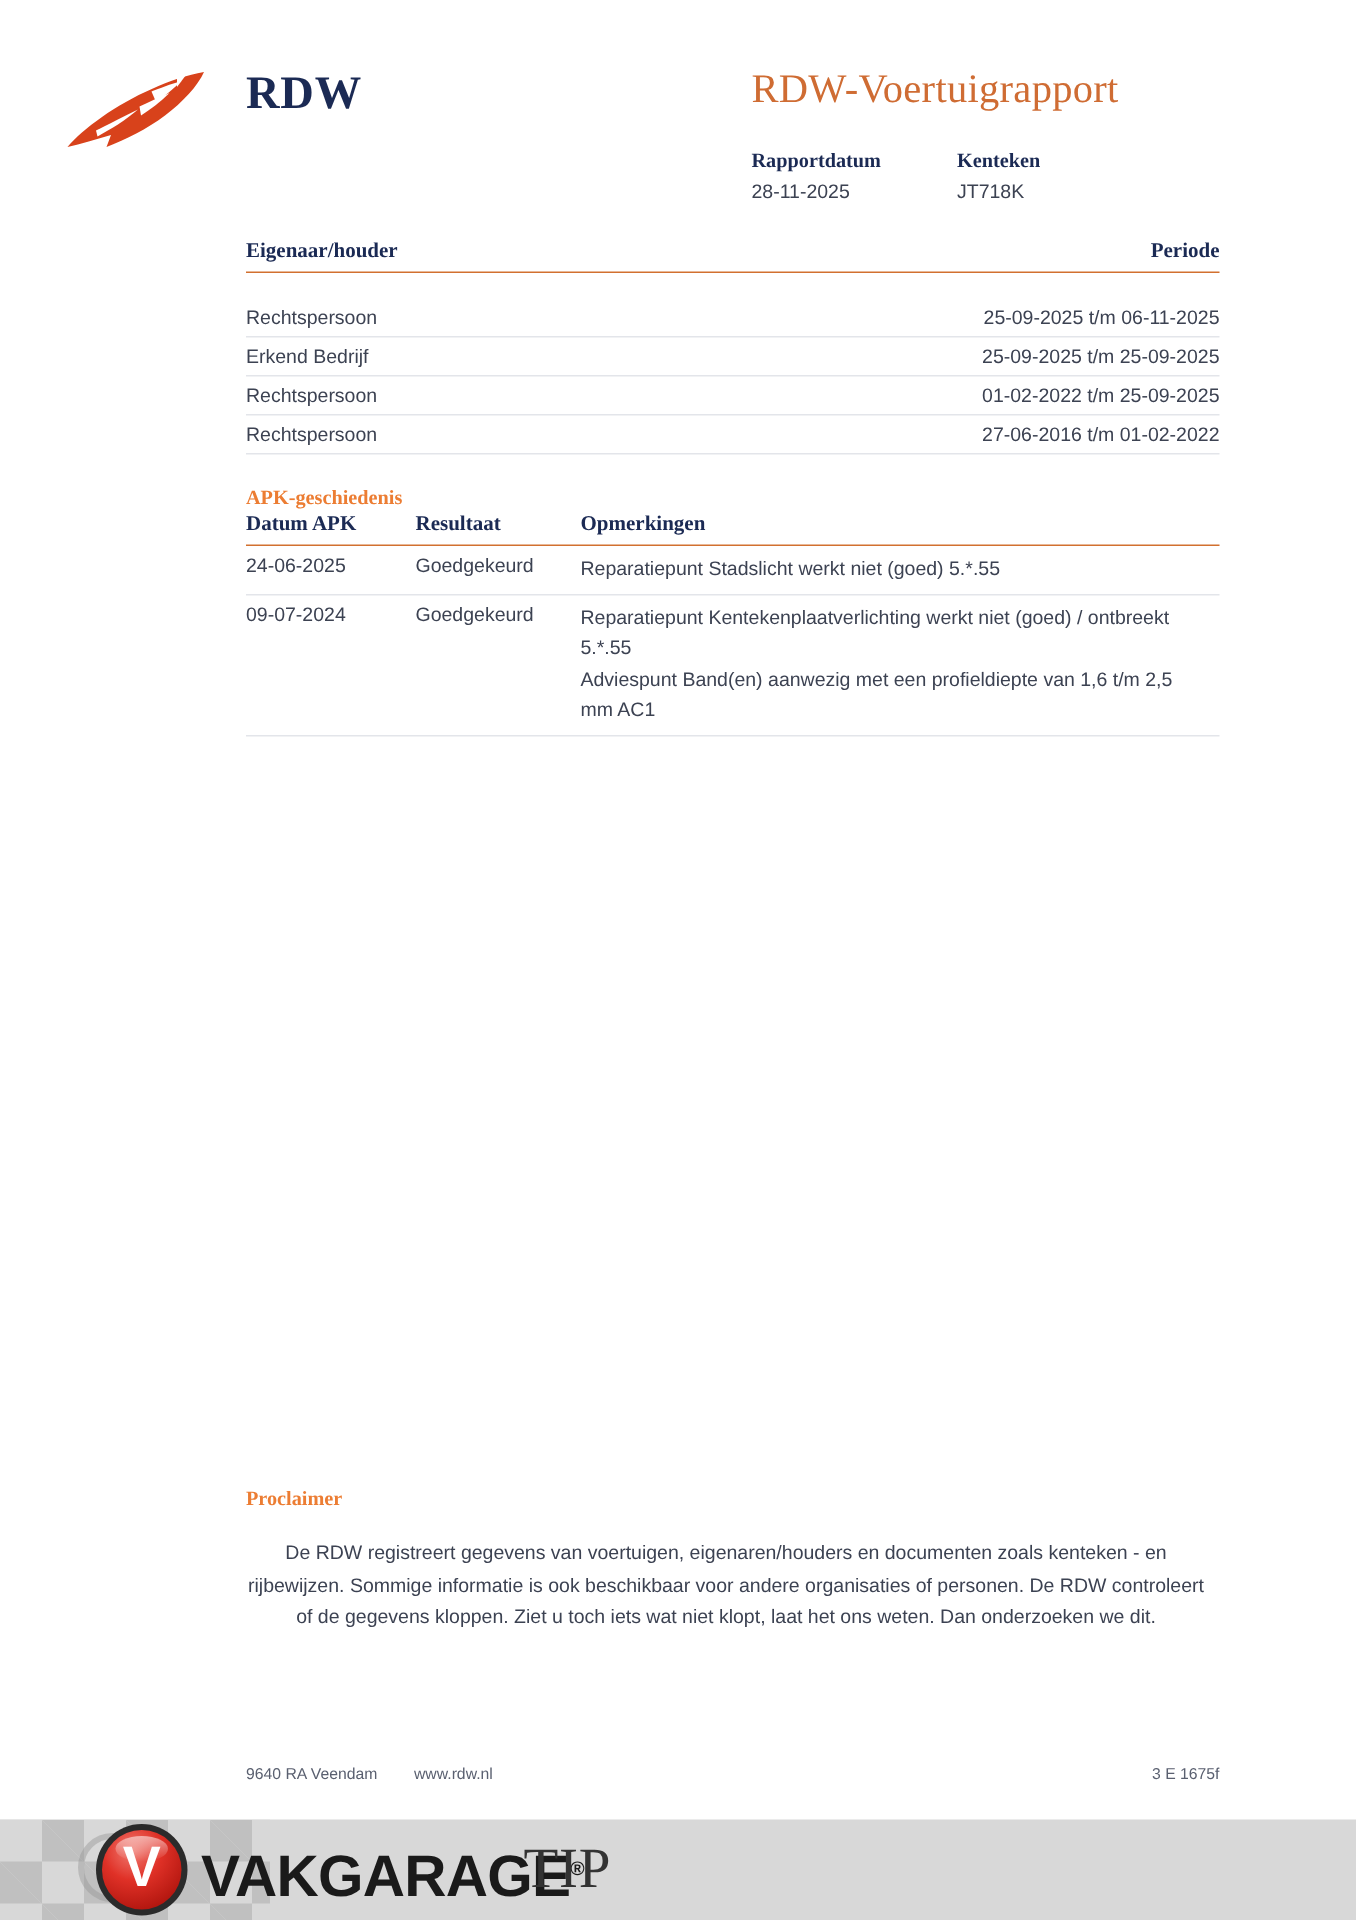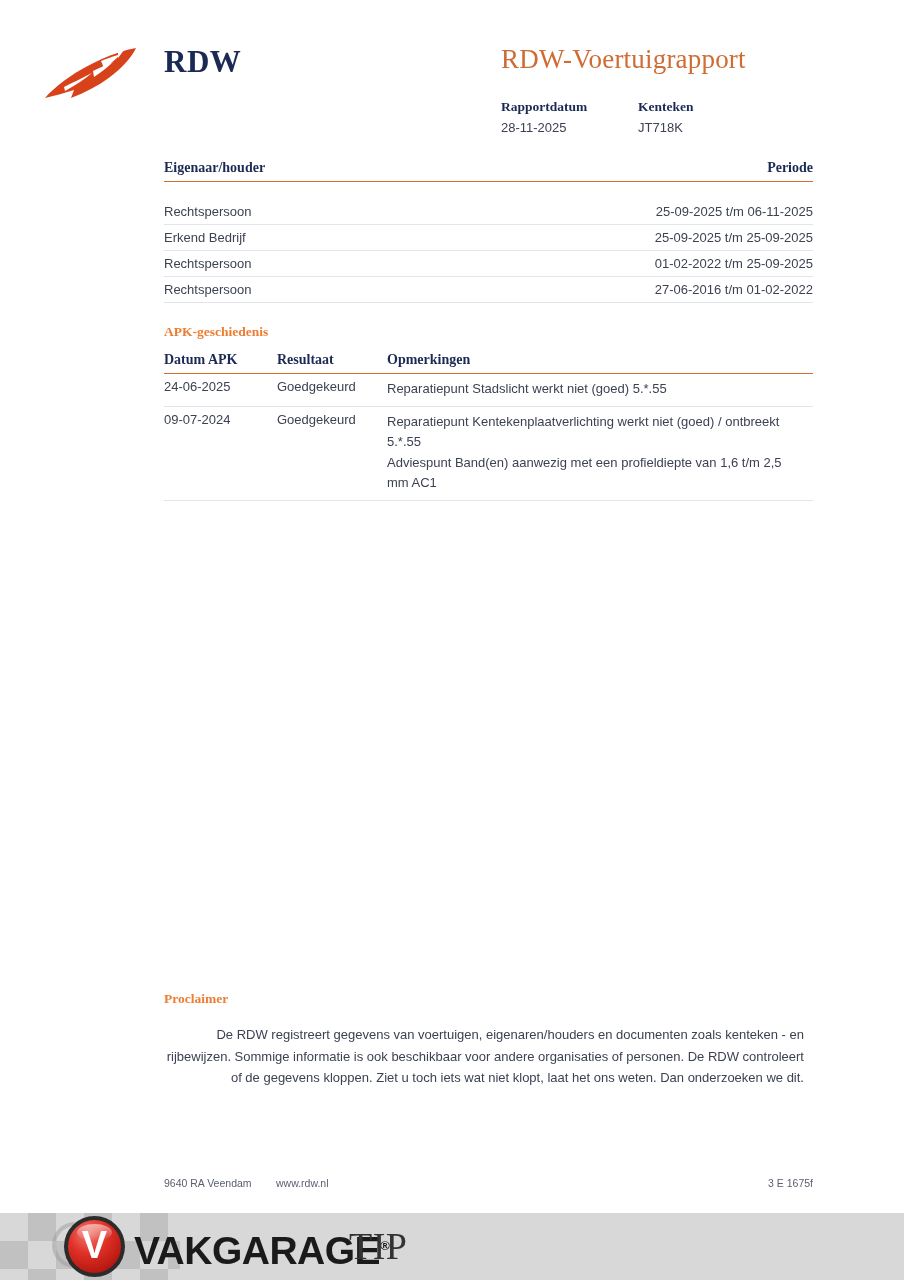--- a/index.html
+++ b/index.html
@@ -125,21 +125,21 @@
   }
   .owner-row .rtxt { text-align: right; }
 
   
   .apk-block {
     position: absolute;
     left: 164px;
     top: 324px;
     width: 649px;
   }
-  .apk-title { margin-bottom: 12px; }
+  .apk-title { margin-bottom: 2px; }
   .apk-colhead {
     display: flex;
     padding-bottom: 5px;
     border-bottom: 1.6px solid #d2702f;
   }
   .c1 { width: 113px; flex: none; }
   .c2 { width: 110px; flex: none; }
   .c3 { flex: 1; }
   .apk-row {
     display: flex;
@@ -169,21 +169,21 @@
     position: absolute;
     left: 164px;
     top: 991px;
     width: 640px;
   }
   .disc-text {
     margin-top: 17px;
     font-size: 13px;
     color: #3c4252;
     line-height: 21.5px;
-    text-align: right;
+    text-align: center;
   }
 
   
   .footer {
     position: absolute;
     left: 164px;
     top: 1172px;
     width: 649px;
     font-size: 10.5px;
     color: #5a6070;

